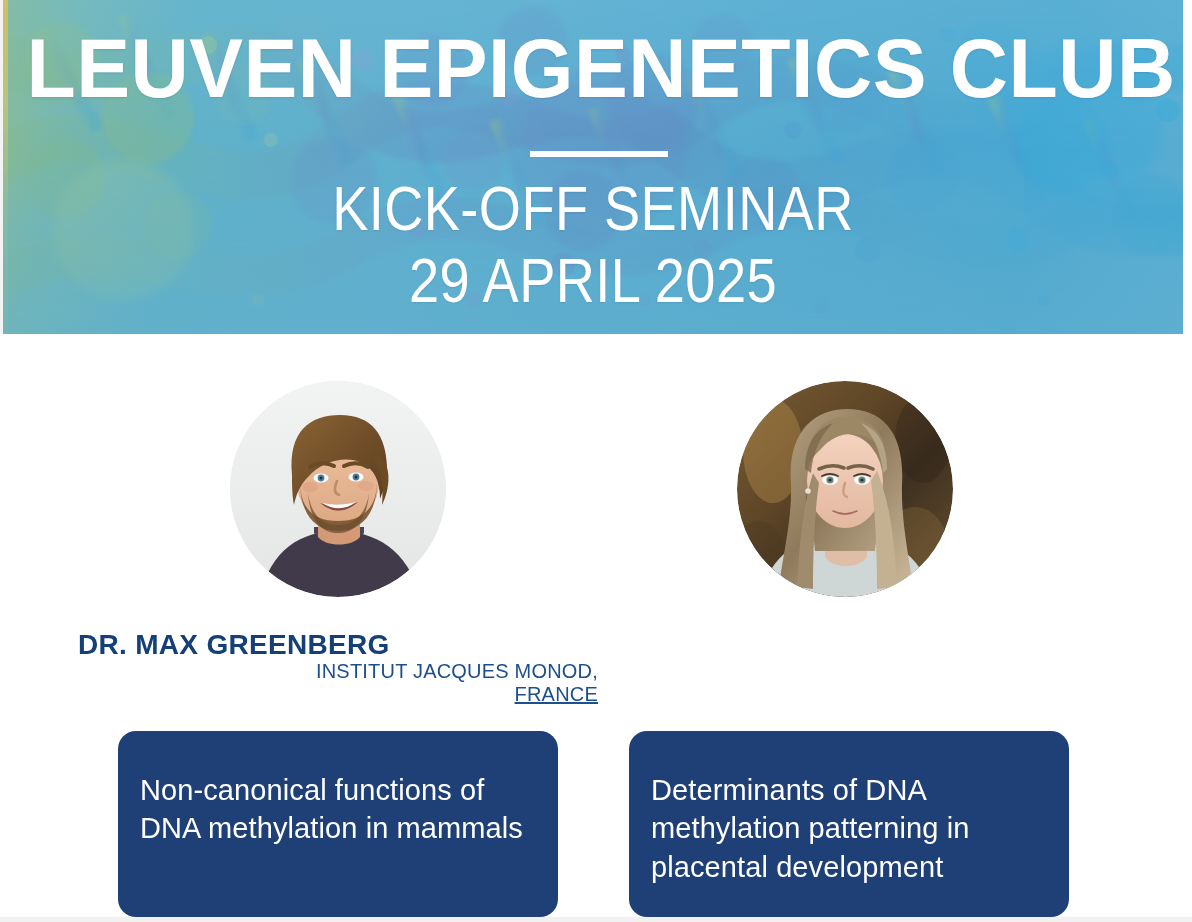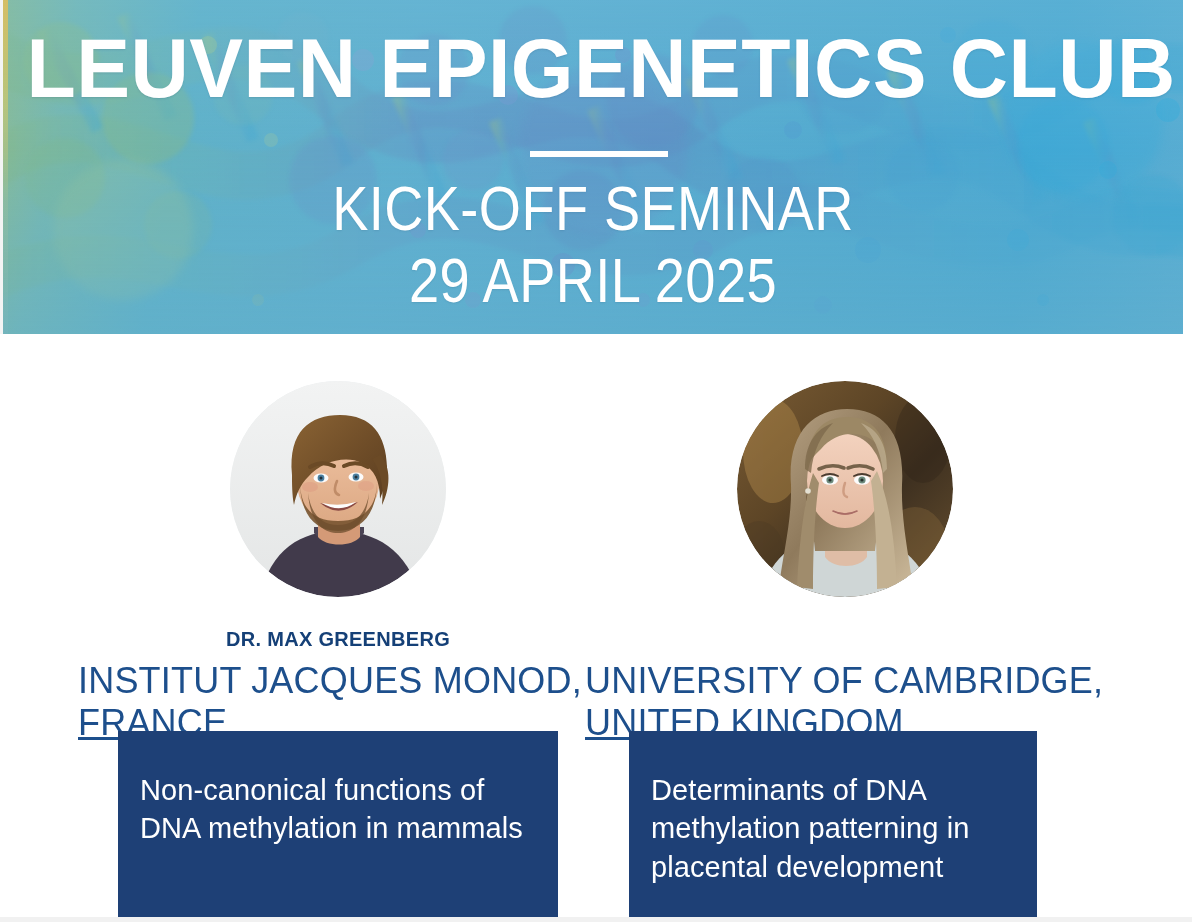--- a/index.html
+++ b/index.html
@@ -134,54 +134,54 @@
     overflow: hidden;
     background: #eceff0;
   }
   .portrait svg { display: block; width: 216px; height: 216px; }
 
   .speaker-name {
     position: absolute;
     left: 0;
     top: 294px;
     width: 520px;
-    text-align: center;
     color: #154077;
     font-family: "Liberation Sans", sans-serif;
     font-weight: 700;
-    font-size: 20px;
+    font-size: 28px;
     letter-spacing: 0.3px;
     line-height: 1.18;
     white-space: nowrap;
   }
   .speaker-affil {
     position: absolute;
     left: 0;
     top: 326px;
     width: 520px;
-    text-align: left;
+    text-align: right;
     color: #1d4f8c;
     font-family: "Liberation Sans", sans-serif;
     font-weight: 400;
-    font-size: 36px;
+    font-size: 20px;
     letter-spacing: 0.2px;
     line-height: 1.17;
   }
   .speaker-affil .a2 { display: block; text-decoration: underline; }
 
   .talk-box {
     position: absolute;
     top: 397px;
     height: 186px;
     background: #1e4076;
     box-sizing: border-box;
     padding: 40px 22px 0 22px;
+    border-radius: 18px;
   }
   .talk-box-left  { left: 40px;  width: 440px; }
-  .talk-box-right { left: 44px;  width: 408px; }
+  .talk-box-right { left: 44px;  width: 440px; }
   .talk-title {
     color: #ffffff;
     font-family: "Liberation Sans", sans-serif;
     font-weight: 400;
     font-size: 29px;
     line-height: 1.32;
     letter-spacing: 0.1px;
   }
 
   .bottom-strip {
@@ -466,24 +466,20 @@
 
             <path d="M96,130 q12,8 24,0 q-12,4 -24,0 Z" fill="#c08279"></path>
             <path d="M96,130 q12,6 24,0" stroke="#a96d66" stroke-width="1.6" fill="none" stroke-linecap="round"></path>
 
             <circle cx="71" cy="110" r="2.8" fill="#e4e0d2"></circle>
           </g>
         </svg>
       </div>
 
 
-      <div class="speaker-affil">
-        <span>UNIVERSITY OF CAMBRIDGE,</span>
-        <span class="a2">UNITED KINGDOM</span>
-      </div>
 
       <div class="talk-box talk-box-right">
         <div class="talk-title">Determinants of DNA methylation patterning in placental development</div>
       </div>
     </div>
   </div>
 
   <div class="bottom-strip"></div>
 </div>
 

